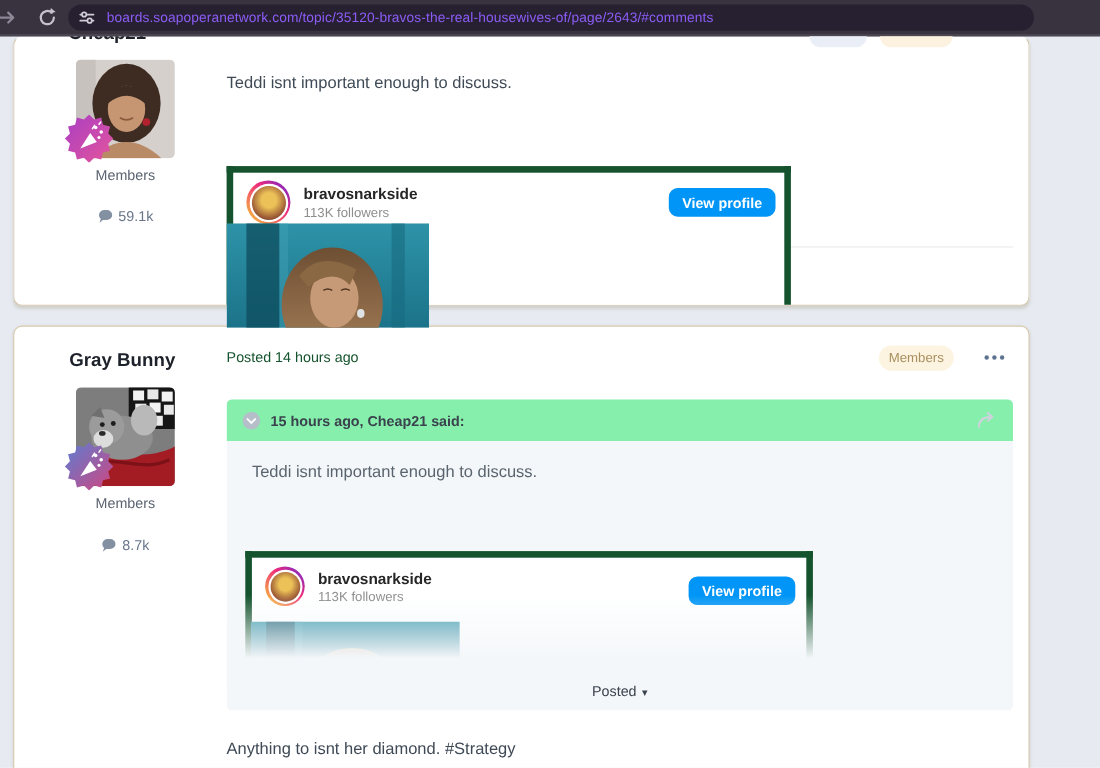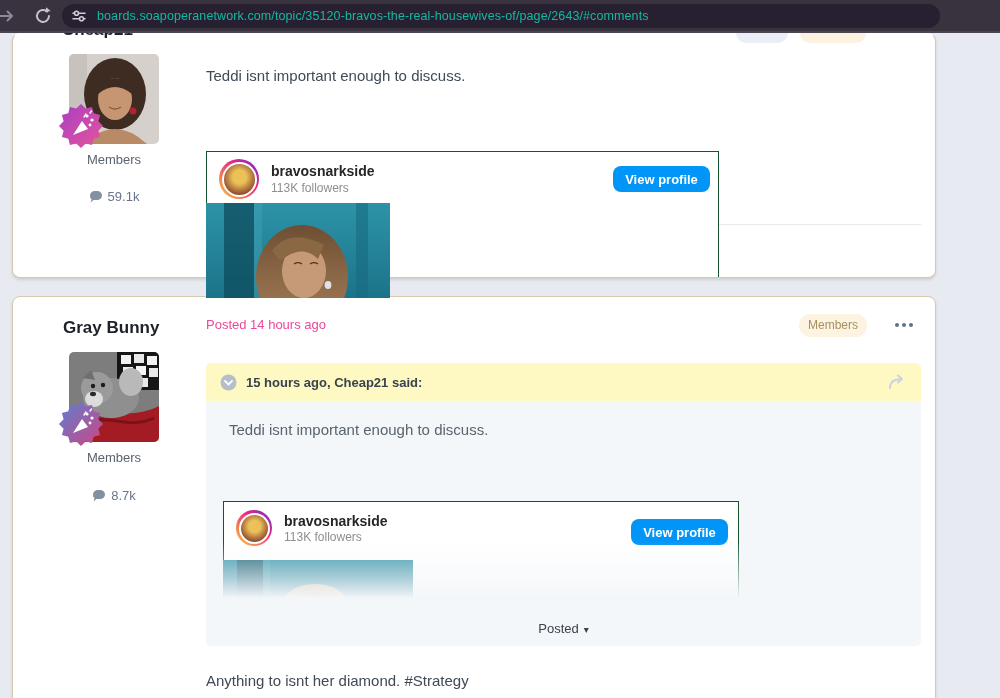--- a/index.html
+++ b/index.html
@@ -12,21 +12,21 @@
   }
   
   .toolbar { position:absolute; left:0; top:0; width:1000px; height:33px;
     background:#39323f; border-bottom:2px solid #4b4552; z-index:10; }
   .fwd-arrow { position:absolute; left:-3px; top:7px; width:20px; height:18px; }
   .reload-btn { position:absolute; left:33px; top:6px; width:20px; height:20px; }
   .url-pill { position:absolute; left:62px; top:4px; width:878px; height:24px;
     background:#272030; border-radius:13px; display:flex; align-items:center;
     padding-left:9px; }
   .site-info { width:16px; height:16px; flex:0 0 auto; }
-  .url-text { margin-left:10px; font-size:12.5px; color:#14b8a6; white-space:nowrap;
+  .url-text { margin-left:10px; font-size:12.5px; color:#8b5cf6; white-space:nowrap;
     letter-spacing:.1px; }
 
   
   .card { position:absolute; left:12px; width:924px; background:#fff;
     border:1px solid #d8c9ae; border-radius:8px;
     box-shadow:0 2px 3px rgba(150,140,110,.28); }
   .card1 { top:33px; height:245px; overflow:hidden; border-top-color:transparent; }
   .card2 { top:296px; height:410px; }
 
   
@@ -47,21 +47,21 @@
     font-size:13px; color:#5a6370; }
   .count-row { position:absolute; width:140px; display:flex; justify-content:center;
     align-items:center; gap:5px; font-size:13px; color:#68758a; }
 
   
   .post-text { position:absolute; font-size:15px; color:#3f4a56; }
 
   .divider { position:absolute; height:1px; background:#e7e9ec; }
 
   
-  .ig-embed { position:absolute; background:#fff; border:1px solid #14532d; }
+  .ig-embed { position:absolute; background:#fff; border:6px solid #14532d; }
   .ig-embed.cut-bottom { border-bottom:none; }
   .ig-ring { position:absolute; border-radius:50%;
     background:linear-gradient(45deg,#f9ce34,#ee2a7b 60%,#6228d7);
     display:flex; align-items:center; justify-content:center; }
   .ig-ring-inner { width:calc(100% - 5px); height:calc(100% - 5px); border-radius:50%;
     background:#fff; display:flex; align-items:center; justify-content:center; }
   .ig-face { width:calc(100% - 4px); height:calc(100% - 4px); border-radius:50%;
     background:radial-gradient(circle at 50% 42%, #ecc258 28%, #9c5a35 68%, #53281f 100%); }
   .ig-name { position:absolute; font-size:14px; font-weight:bold; color:#262626;
     cursor:pointer; }
@@ -69,31 +69,31 @@
   .ig-btn { position:absolute; width:97px; height:26px; background:#0095f6;
     border:none; border-radius:8px; color:#fff; font-size:13px; font-weight:bold;
     font-family:"Liberation Sans",sans-serif; cursor:pointer; }
 
   .ig-photo1 { position:absolute; left:206px; top:203px; width:184px; height:95px;
     z-index:6; }
 
   
   .author-name { position:absolute; font-size:17px; font-weight:bold; color:#1d2129;
     cursor:pointer; }
-  .posted-time { position:absolute; font-size:13px; color:#ec4899; white-space:nowrap; }
+  .posted-time { position:absolute; font-size:13px; color:#14532d; white-space:nowrap; }
   .group-pill { position:absolute; width:68px; height:23px; background:#fdf3e1;
     border-radius:12px; text-align:center; line-height:23px; font-size:12px;
     color:#a8905e; }
   .dots-menu { position:absolute; display:flex; gap:3px; cursor:pointer; padding:4px; }
   .dots-menu span { width:4px; height:4px; border-radius:50%; background:#5e7390; }
 
   
   .quote { position:absolute; left:193px; top:66px; width:715px; height:283px;
     border-radius:5px; overflow:hidden; }
-  .q-header { height:38px; background:#fef9c3; display:flex; align-items:center;
+  .q-header { height:38px; background:#86efac; display:flex; align-items:center;
     padding:12px 14px; gap:9px; }
   .q-attr { font-size:13px; font-weight:bold; color:#3a424d; }
   .q-reply { margin-left:auto; width:20px; height:16px; cursor:pointer; }
   .q-body { position:relative; height:245px; background:#f4f7fa; }
   .q-text { position:absolute; left:23px; top:20px; font-size:15px; color:#59646e; }
   .q-fade { position:absolute; left:0; right:0; top:140px; height:80px; z-index:3;
     background:linear-gradient(rgba(244,247,250,0), #f4f7fa 72%); }
   .expand-row { position:absolute; left:0; right:0; top:220px; text-align:center;
     font-size:13px; color:#3a424d; cursor:pointer; z-index:4; }
   .expand-caret { font-size:10px; margin-left:5px; color:#3a424d; }

